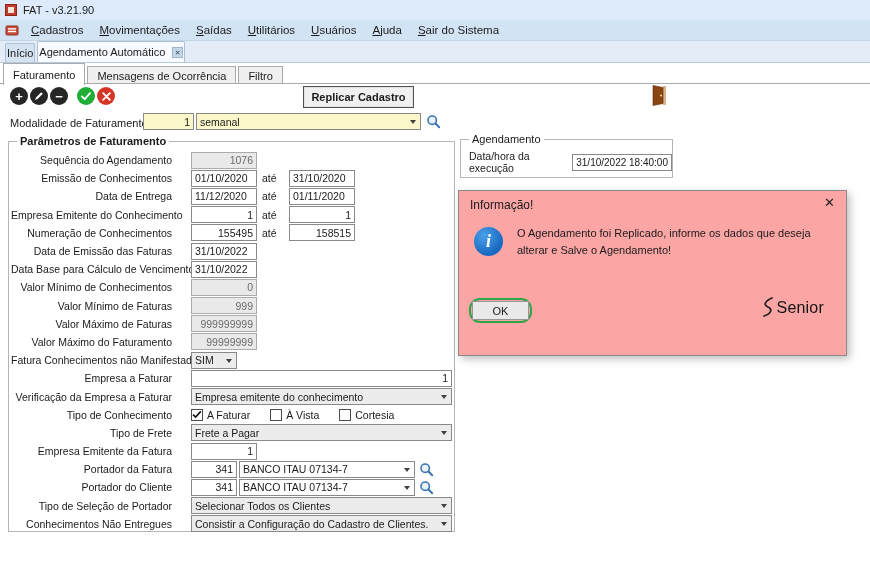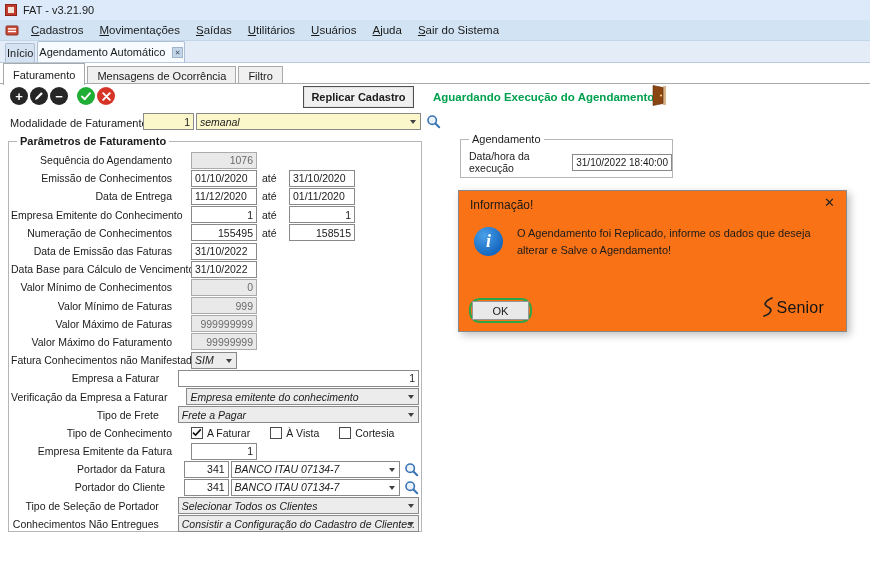--- a/index.html
+++ b/index.html
@@ -44,49 +44,49 @@
     border:1px solid #4f4f4f;box-shadow:inset 0 0 0 1px #e3e3e3;display:flex;align-items:center;
     justify-content:center;font-weight:bold;font-size:11px;}
   .status-text{position:absolute;left:433px;top:91px;font-weight:bold;font-size:11.5px;color:#00a14e;}
   .door-icon{position:absolute;left:651px;top:85px;display:flex;}
   
   .fld{height:17px;border:1px solid #898989;background:#fff;display:flex;align-items:center;
     padding:0 3px;font-size:10.5px;white-space:nowrap;}
   .yellow{background:#fbf7cb;}
   .num{justify-content:flex-end;}
   .dis{background:#e9e9e9;color:#6b6b6b;border-color:#ababab;}
-  .combo{position:relative;padding-right:15px;overflow:hidden;font-style:italic;}
+  .combo{position:relative;padding-right:15px;overflow:hidden;}
   .gray{background:#ececec;}
   .chev{position:absolute;right:4px;top:6px;width:0;height:0;border-left:3.5px solid transparent;
     border-right:3.5px solid transparent;border-top:4px solid #404040;}
   .w51{width:51px;}.w66{width:66px;}.w261{width:261px;}.w46{width:46px;}.w176{width:176px;}.w225{width:225px;}
   .mag{margin-left:4px;display:flex;align-items:center;}
   .modal-label{position:absolute;left:10px;top:117px;}
   .modal-code{position:absolute;left:143px;top:113px;}
   .modal-combo{position:absolute;left:196px;top:113px;}
   .modal-mag{position:absolute;left:426px;top:114px;}
   
   .group{position:absolute;border:1px solid #b5b5b5;}
   .group-label{position:absolute;top:-7px;left:8px;background:#fff;padding:0 3px;font-size:11px;font-weight:bold;}
-  .gparams{left:8px;top:141px;width:414px;height:391px;}
+  .gparams{left:8px;top:141px;width:447px;height:391px;}
   .gparams .group-label{font-weight:bold;}
   .pbody{position:absolute;left:2px;top:9px;right:2px;}
   .prow{display:flex;align-items:center;height:18.2px;}
   .plabel{width:180px;text-align:right;padding-right:19px;font-size:10.5px;white-space:nowrap;}
   .ate{margin:0 5px;width:22px;font-size:10.5px;}
   .chk{display:flex;align-items:center;margin-right:20px;font-size:10.5px;}
   .chkbox{width:12px;height:12px;border:1px solid #4b4b4b;background:#fff;margin-right:4px;
     display:flex;align-items:center;justify-content:center;}
   .gagend{left:460px;top:139px;width:213px;height:39px;}
   .gagend .group-label{font-weight:normal;}
   .agrow{position:absolute;left:8px;top:10px;display:flex;align-items:center;}
   .aglabel{font-size:10.5px;margin-right:4px;}
   .agfld{width:104px;font-size:10px;}
   
-  .dialog{position:absolute;left:458px;top:190px;width:389px;height:142px;background:#f97316;
+  .dialog{position:absolute;left:458px;top:190px;width:389px;height:166px;background:#fca5a5;
     border:1px solid #898989;box-shadow:3px 3px 8px rgba(0,0,0,0.25);}
   .dlg-title{position:absolute;left:11px;top:7px;font-size:12px;}
   .dlg-close{position:absolute;right:11px;top:4px;font-size:13px;color:#222;}
   .dlg-icon{position:absolute;left:15px;top:36px;width:29px;height:29px;border-radius:50%;
     background:radial-gradient(circle at 35% 30%,#4aa0e8 0%,#1668c0 70%);color:#fff;display:flex;
     align-items:center;justify-content:center;font-family:"Liberation Serif",serif;
     font-style:italic;font-weight:bold;font-size:18px;}
   .dlg-msg{position:absolute;left:58px;top:34px;width:314px;font-size:11px;line-height:1.5;}
   .ok-ring{position:absolute;left:10px;top:107px;border:2px solid #2ba64a;border-radius:11px;padding:1px;}
   .ok-btn{width:57px;height:19px;background:#e9e9e9;border:1px solid #969696;display:flex;
@@ -160,21 +160,20 @@
             <path d="M1 4.5 L3.8 7.2 L9 1.2" fill="none" stroke="#fff" stroke-width="1.9" stroke-linecap="round" stroke-linejoin="round"></path>
           </svg></span>
     </div>
     <div class="cbtn red">
       <span><svg width="9" height="9" viewBox="0 0 9 9">
             <path d="M1.2 1.2 L7.8 7.8 M7.8 1.2 L1.2 7.8" stroke="#fff" stroke-width="1.9" stroke-linecap="round"></path>
           </svg></span>
     </div>
   </div>
   <div class="btn-replicar">Replicar Cadastro</div>
-  <div class="status-text">Aguardando Execução do Agendamento</div>
   <div class="door-icon">
     <svg width="17" height="21" viewBox="0 0 17 21">
         <rect x="12" y="1" width="3" height="19" fill="#d9b38a"></rect>
         <path d="M2 0.5 L12 2.5 L12 18.5 L2 20.5 Z" fill="#8a4513" stroke="#5f2e0a" stroke-width="0.6"></path>
         <circle cx="10" cy="10.5" r="1.1" fill="#f5d27a"></circle>
       </svg>
   </div>
 
   <div class="modal-label">Modalidade de Faturamento</div>
   <div class="fld yellow num w51 modal-code">1</div>
@@ -266,28 +265,20 @@
 
       <div class="prow">
         <div class="plabel">Empresa a Faturar</div>
         <div class="fld num w261">1</div>
       </div>
 
       <div class="prow">
         <div class="plabel">Verificação da Empresa a Faturar</div>
         <div class="fld gray combo w261">
           <span>Empresa emitente do conhecimento</span>
-          <span class="chev"></span>
-        </div>
-      </div>
-
-      <div class="prow">
-        <div class="plabel">Tipo de Frete</div>
-        <div class="fld gray combo w261">
-          <span>Frete a Pagar</span>
           <span class="chev"></span>
         </div>
       </div>
 
       <div class="prow">
         <div class="plabel">Tipo de Conhecimento</div>
         <div class="chk">
           <span class="chkbox">
               <svg width="10" height="9" viewBox="0 0 10 9">
                 <path d="M1 4.6 L3.6 7 L8.8 1.4" fill="none" stroke="#111" stroke-width="1.6"></path>
@@ -299,20 +290,28 @@
           <span class="chkbox"></span>
           <span>À Vista</span>
         </div>
         <div class="chk">
           <span class="chkbox"></span>
           <span>Cortesia</span>
         </div>
       </div>
 
       <div class="prow">
+        <div class="plabel">Tipo de Frete</div>
+        <div class="fld gray combo w261">
+          <span>Frete a Pagar</span>
+          <span class="chev"></span>
+        </div>
+      </div>
+
+      <div class="prow">
         <div class="plabel">Empresa Emitente da Fatura</div>
         <div class="fld num w66">1</div>
       </div>
 
       <div class="prow">
         <div class="plabel">Portador da Fatura</div>
         <div class="fld num w46">341</div>
         <div class="fld combo w176" style="margin-left:2px;">
           <span>BANCO ITAU 07134-7</span>
           <span class="chev"></span>

